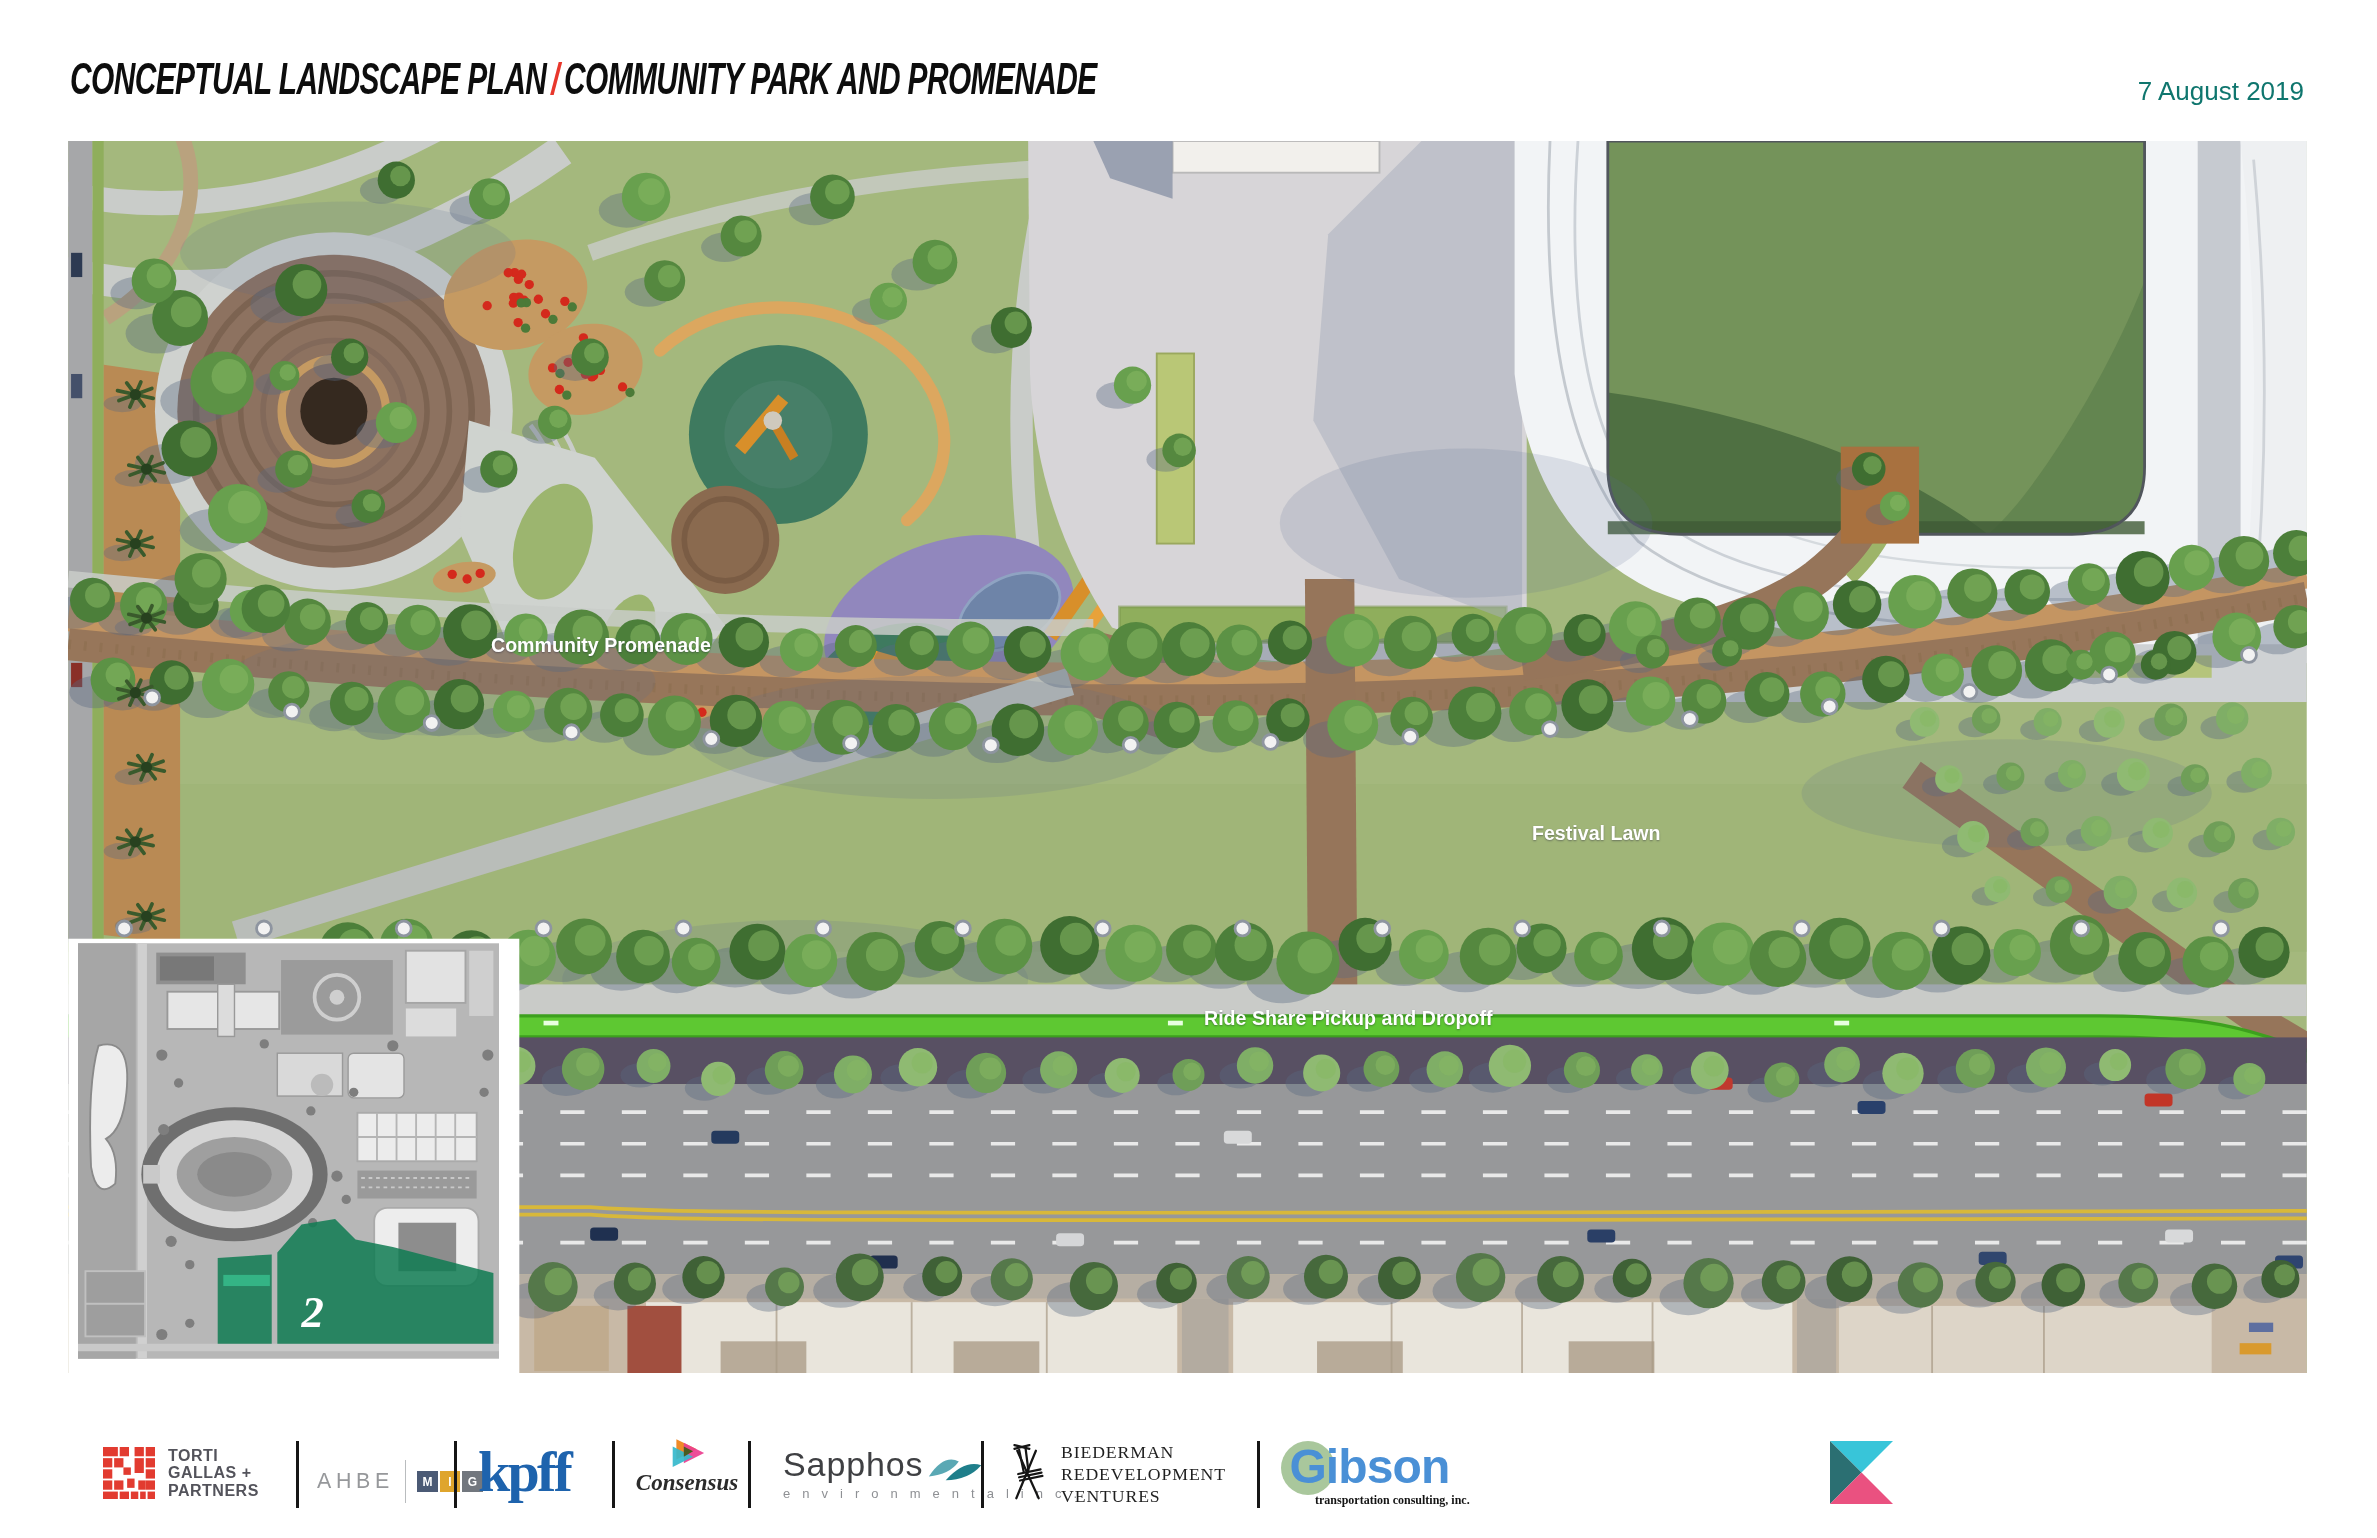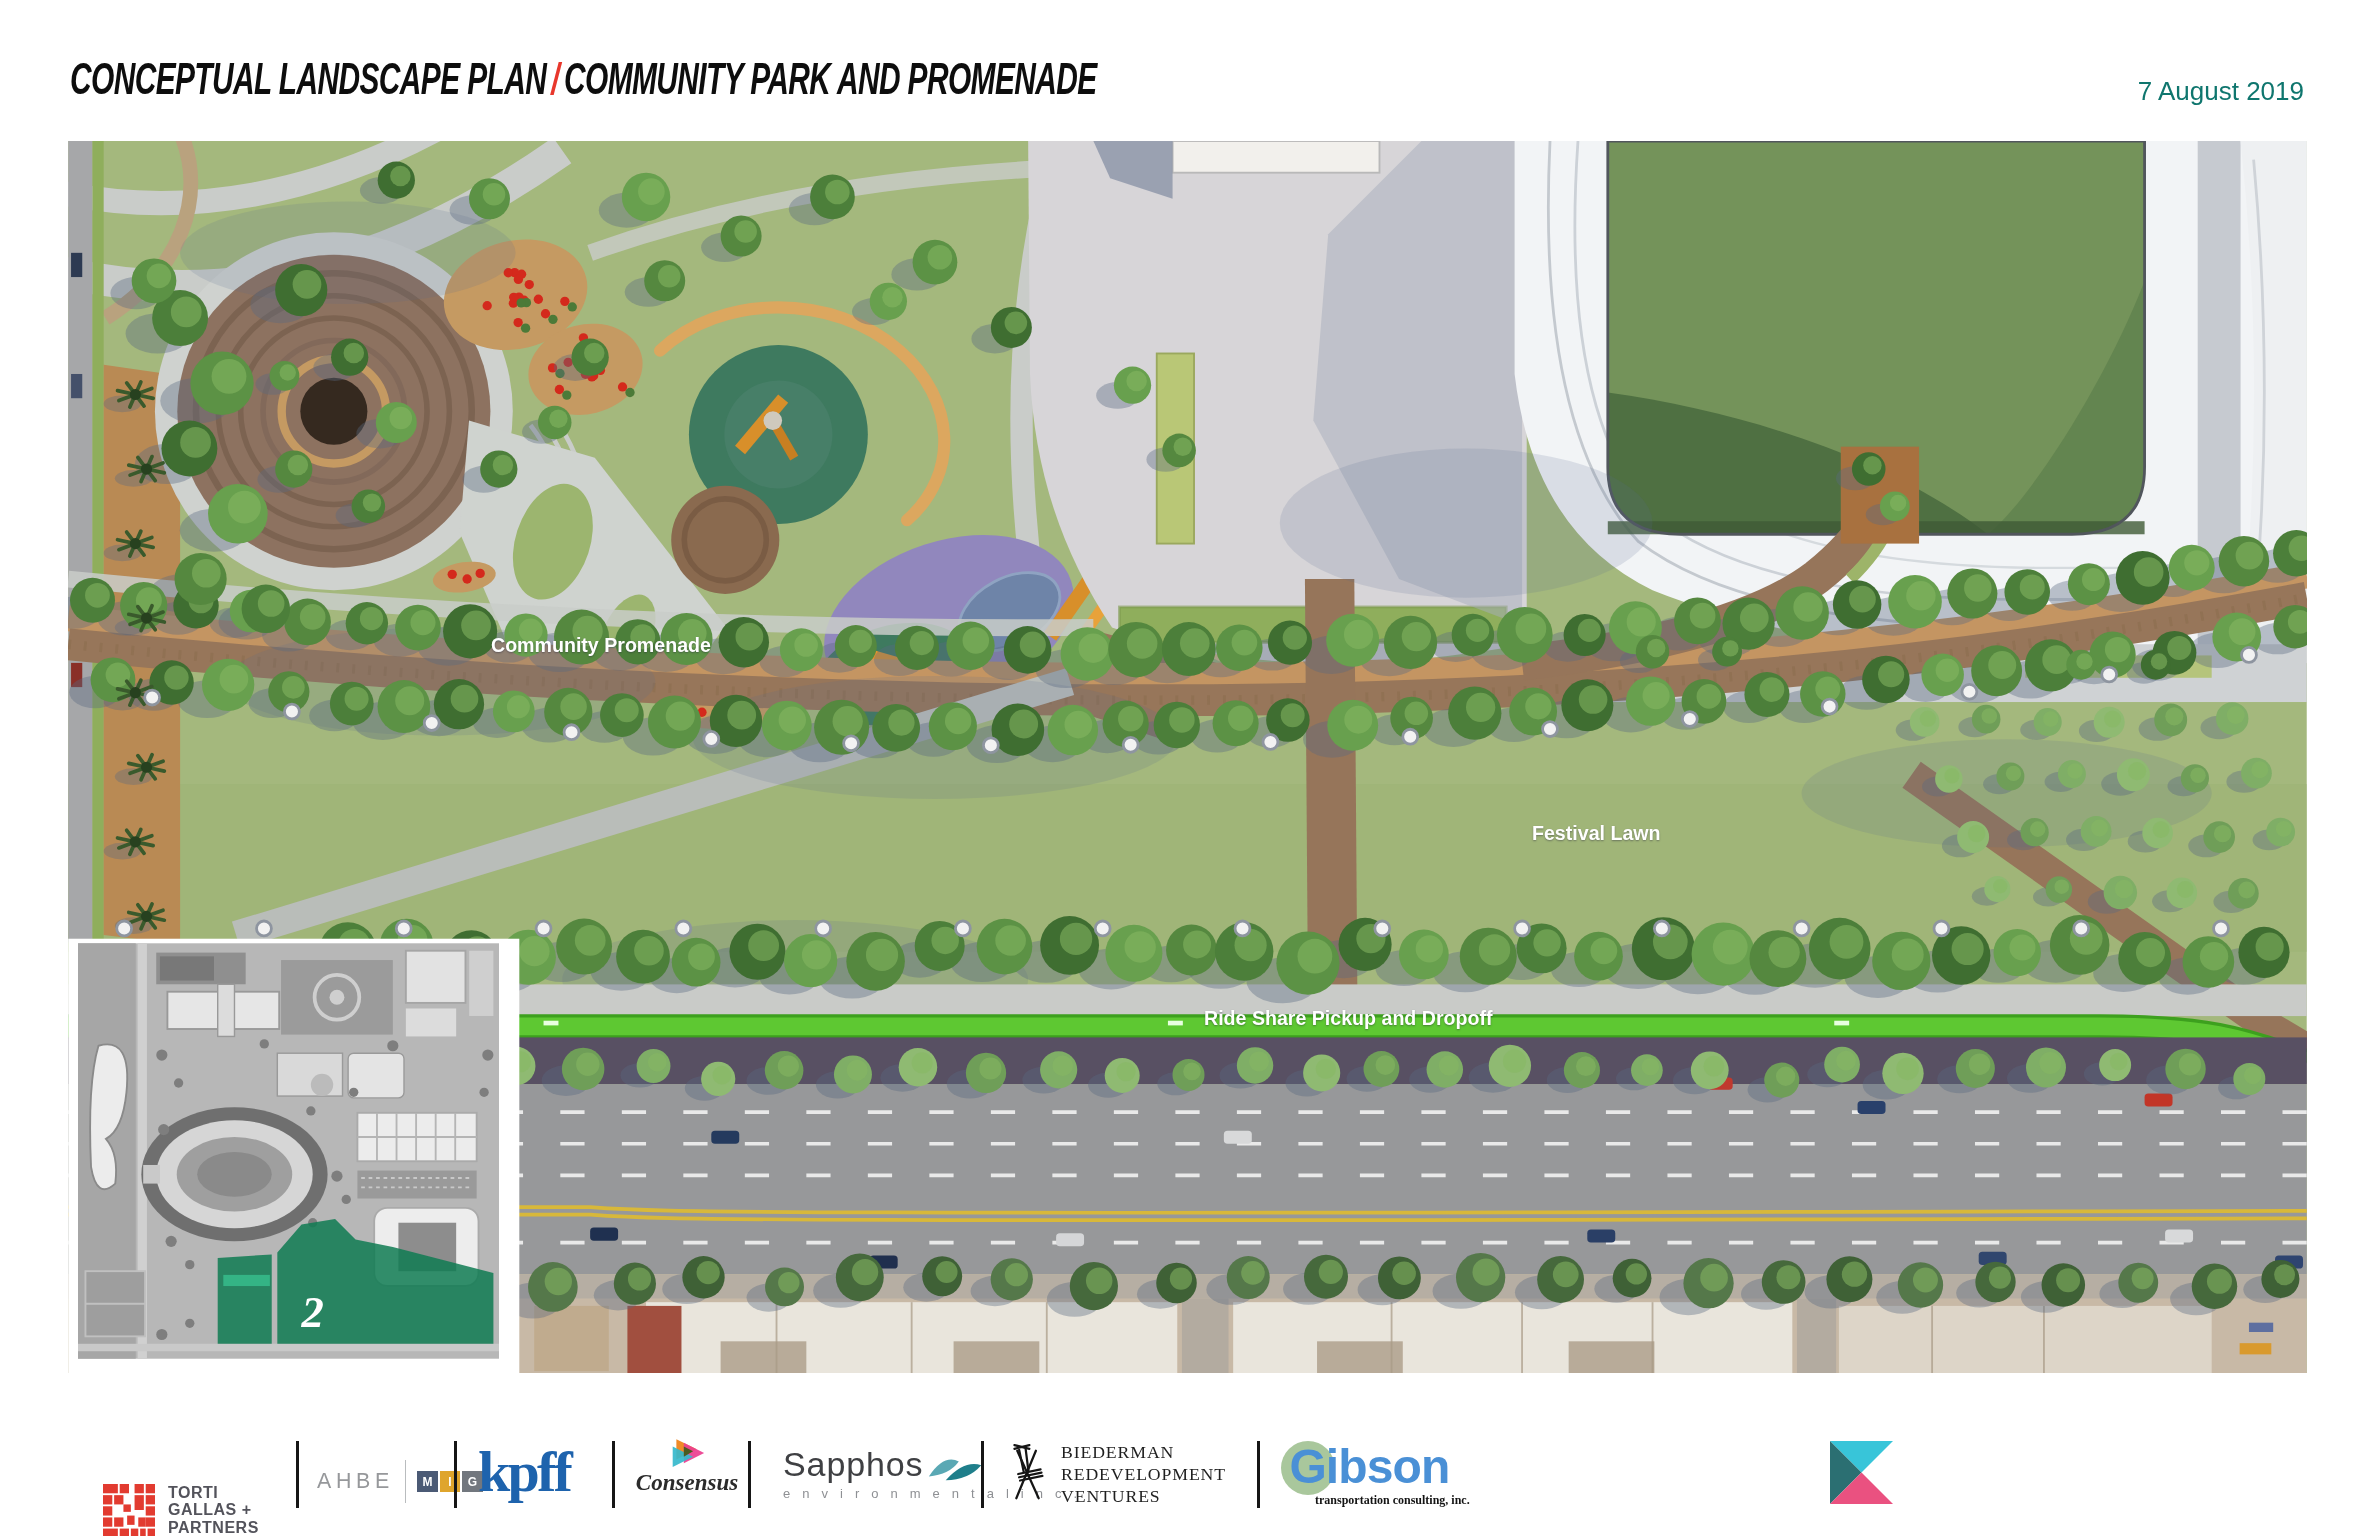--- a/index.html
+++ b/index.html
@@ -1147,21 +1147,21 @@
     <circle cx="436" cy="160" r="5"></circle>
   </g>
   <rect x="0" y="430" width="452" height="8" fill="#c9c9c9"></rect>
 
   <path d="M150,338 L208,334 L208,430 L150,430 Z" fill="#0f7b52" opacity=".85"></path>
   <rect x="156" y="356" width="50" height="12" fill="#35b98a" opacity=".9"></rect>
   <path d="M214,332 L240,302 L276,296 L298,318 L338,326 L446,354 L446,430 L214,430 Z" fill="#0f7b52" opacity=".85"></path>
   <text x="240" y="412" font-family="Liberation Serif, serif" font-style="italic" font-weight="bold" font-size="48" fill="#ffffff">2</text>
 </svg>
 
-<div class="abs" style="left:103px;top:1484px;display:flex;align-items:center;gap:13px;">
+<div class="abs" style="left:103px;top:1447px;display:flex;align-items:center;gap:13px;">
   <svg width="52" height="52" viewBox="0 0 56 56">
     <g fill="#e23b30">
       <rect x="0" y="0" width="16" height="10"></rect>
         <rect x="18" y="0" width="10" height="10"></rect>
       <rect x="34" y="0" width="10" height="10"></rect>
         <rect x="46" y="0" width="10" height="10"></rect>
       <rect x="0" y="12" width="10" height="10"></rect>
         <rect x="12" y="12" width="10" height="10"></rect>
       <rect x="34" y="12" width="10" height="16"></rect>
         <rect x="46" y="12" width="10" height="10"></rect>

